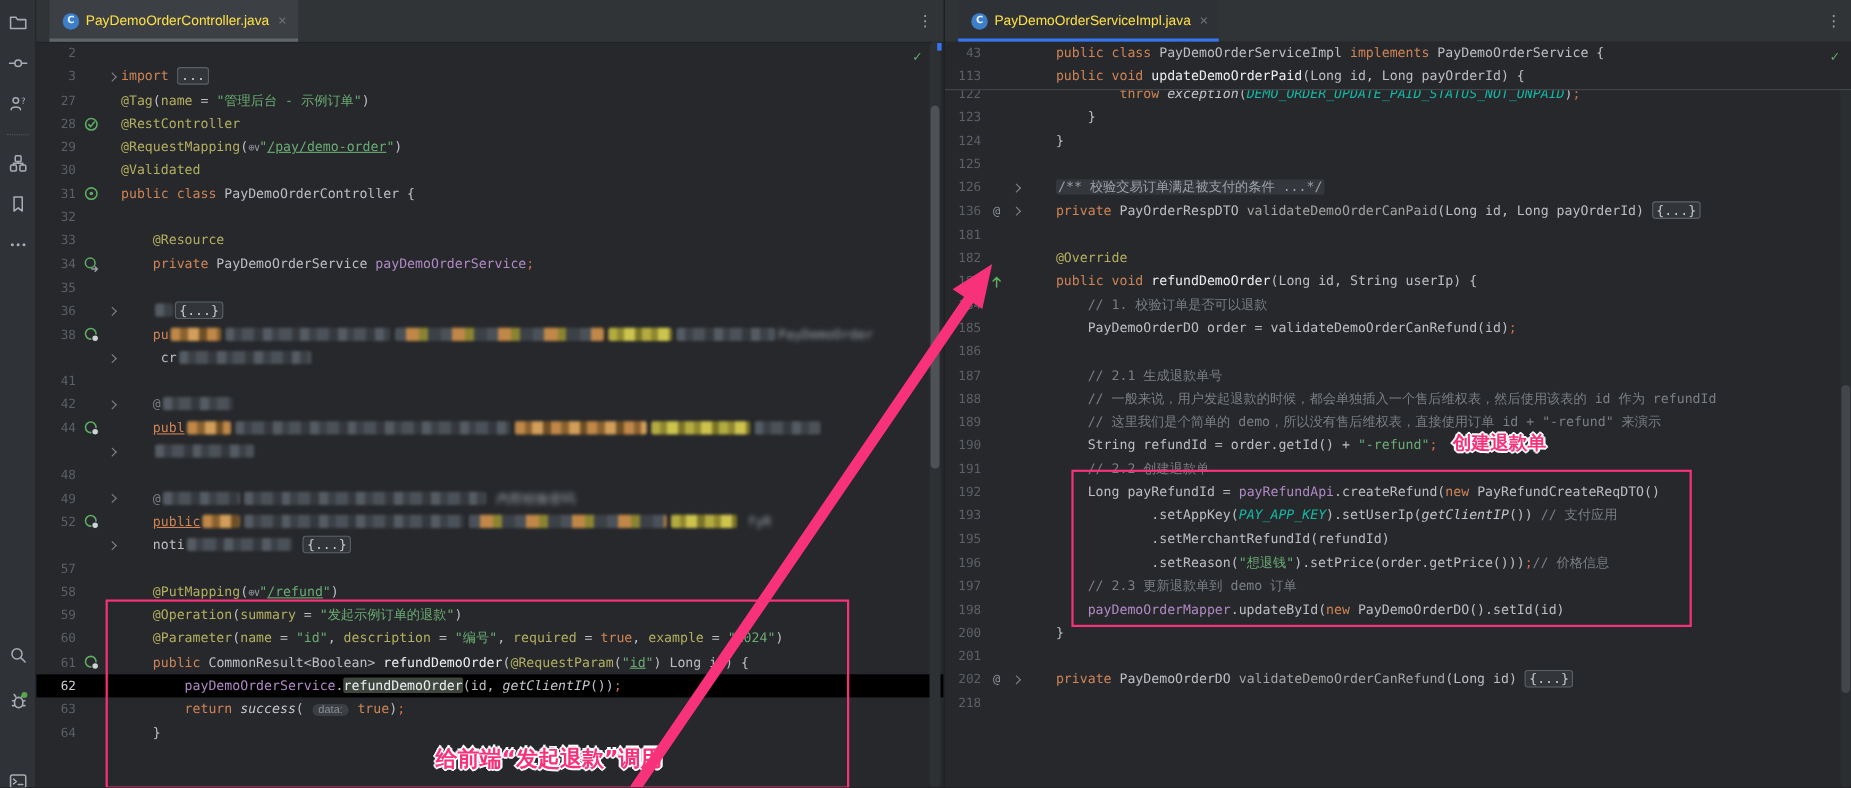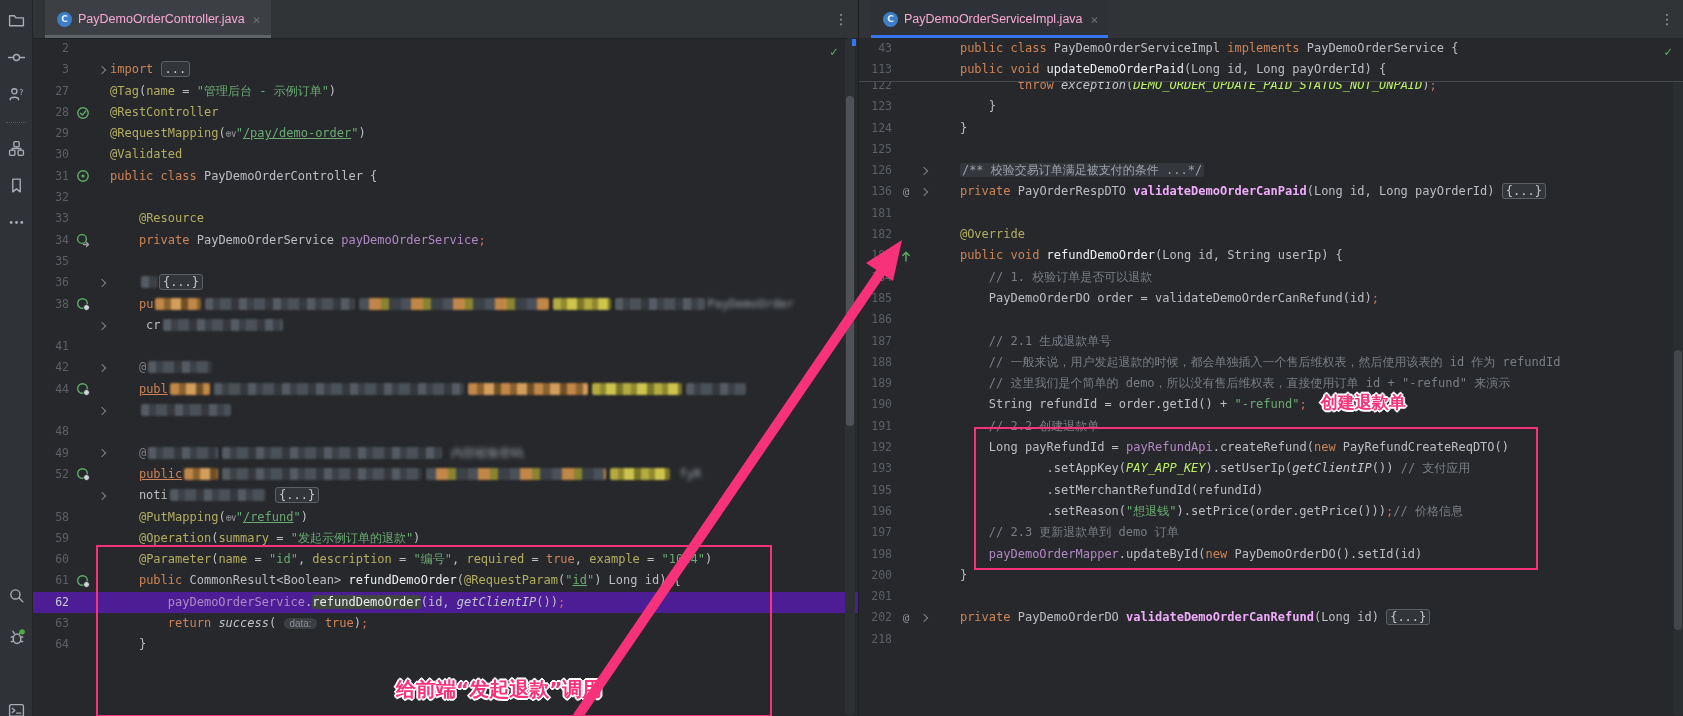--- a/index.html
+++ b/index.html
@@ -15,49 +15,49 @@
   .pane{position:absolute;top:0;height:716px;background:#26282B;}
   #pane-right{border-left:1px solid #1E2022;}
   .tabbar{position:absolute;left:0;top:0;right:0;height:38px;background:#303437;border-bottom:1px solid #1F2224;display:flex;align-items:stretch;}
   .tab{display:flex;align-items:center;gap:6px;padding:0 10px 0 12px;margin-left:12px;position:relative;cursor:pointer;}
   .tab-gray{background:#3C4045;}
   .tab-gray:after{content:"";position:absolute;left:0;right:0;bottom:0;height:3px;background:#5F6468;}
   .tab-blue{background:#2E3236;}
   .tab-blue:after{content:"";position:absolute;left:0;right:0;bottom:0;height:3px;background:#3674F0;}
   .cls-icon{width:15px;height:15px;border-radius:50%;background:#3D7EC9;color:#E8F1FB;font-size:9px;font-weight:bold;
             display:flex;align-items:center;justify-content:center;font-family:"DejaVu Sans",sans-serif;flex:none;}
-  .tab-title{color:#f9a8d4;font-family:"Liberation Sans","DejaVu Sans",sans-serif;font-size:12.5px;text-align:right;}
+  .tab-title{color:#fde047;font-family:"Liberation Sans","DejaVu Sans",sans-serif;font-size:12.5px;text-align:right;}
   .tab-close{color:#6E7277;font-size:13px;margin-left:2px;cursor:pointer;}
   .tab-more{margin-left:auto;margin-right:10px;align-self:center;color:#9DA0A6;font-size:14px;cursor:pointer;letter-spacing:0;}
   .inspect{position:absolute;top:44px;font-size:13px;font-weight:bold;color:#5CAD65;z-index:5;cursor:pointer;}
   
   .rows{position:absolute;left:0;right:0;overflow:hidden;}
   .crow{display:flex;height:21.3px;line-height:21.3px;align-items:stretch;}
-  .crow.cur{background:#4c1d95;}
+  .crow.cur{background:#000000;}
   .ln{flex:none;text-align:right;color:#5C6066;font-size:11.5px;padding-right:4px;box-sizing:border-box;}
   #pane-left .ln{width:40px;} #pane-right .ln{width:37px;}
   .crow.cur .ln{color:#CDD0D6;}
   .gi{flex:none;width:20px;display:flex;align-items:center;justify-content:center;}
   #pane-right .gi{width:20px;}
   .gf{flex:none;width:17px;display:flex;align-items:center;justify-content:center;}
   #pane-right .gf{width:15px;}
   .chev{width:5px;height:5px;border-right:1.6px solid #7F8389;border-top:1.6px solid #7F8389;transform:rotate(45deg);display:inline-block;cursor:pointer;}
   .ct{white-space:pre;flex:1;min-width:0;}
   .at-g{color:#8F939A;font-size:11px;}
   
   .k{color:#CE8456;} .ku{color:#CE8456;text-decoration:underline;}
   .a{color:#B3AE60;}
   .s{color:#6AAB73;} .su{color:#6AAB73;text-decoration:underline;}
   .c{color:#7A7E85;}
   .cfold{color:#9DA1A8;background:#34373B;border-radius:2px;padding:0 2px;}
   .d{color:#BCBEC4;}
   .m{color:#ECEEF2;font-weight:normal;}
-  .mg{color:#f0abfc;font-weight:bold;}
+  .mg{color:#a3a3a3;font-weight:normal;}
   .f{color:#B189C5;}
-  .ci{color:#bef264;font-style:italic;}
+  .ci{color:#14b8a6;font-style:italic;}
   .it{font-style:italic;color:#C3C5CB;}
   .sc{color:#CF6E4E;}
   .hl{background:#3E463E;border-radius:2px;color:#ECEEF2;}
   .pill{border:1px solid #5B6064;background:#32363A;border-radius:3px;padding:0 3px;color:#C6C9CE;}
   .globe{color:#8F939A;font-size:10px;letter-spacing:-1px;}
   .hintp{background:#3B3E43;color:#8A8E95;border-radius:6px;font-size:10px;padding:0 5px;margin:0 1px;font-family:"Liberation Sans","DejaVu Sans",sans-serif;}
   
   .mos{display:inline-block;height:12px;border-radius:2px;vertical-align:-2px;filter:blur(1.3px);margin:0 2px;}
   .mosg{background:repeating-linear-gradient(90deg,#555B63 0 8px,#3C4147 8px 15px,#4B5158 15px 26px,#35393E 26px 34px);}
   .mosw{background:repeating-linear-gradient(90deg,#C08748 0 9px,#8A6230 9px 16px,#D29E5A 16px 26px,#6E4F26 26px 33px);}
@@ -334,20 +334,26 @@
         </div>
         <div class="crow">
           <span class="ln"></span>
           <span class="gi"></span>
           <span class="gf">
             <span class="chev"></span>
           </span>
           <span class="ct"><span class="d">    noti</span><span class="mos mosg" style="width: 96px;"></span><span class="d"> </span><span class="pill">{...}</span></span>
         </div>
         <div class="crow">
+          <span class="ln">57</span>
+          <span class="gi"></span>
+          <span class="gf"></span>
+          <span class="ct"></span>
+        </div>
+        <div class="crow">
           <span class="ln">58</span>
           <span class="gi"></span>
           <span class="gf"></span>
           <span class="ct"><span class="d">    </span><span class="a">@PutMapping</span><span class="d">(</span><span class="globe">⊕∨</span><span class="s">"</span><span class="su">/refund</span><span class="s">"</span><span class="d">)</span></span>
         </div>
         <div class="crow">
           <span class="ln">59</span>
           <span class="gi"></span>
           <span class="gf"></span>
           <span class="ct"><span class="d">    </span><span class="a">@Operation</span><span class="d">(</span><span class="a">summary</span><span class="d"> = </span><span class="s">"发起示例订单的退款"</span><span class="d">)</span></span>

